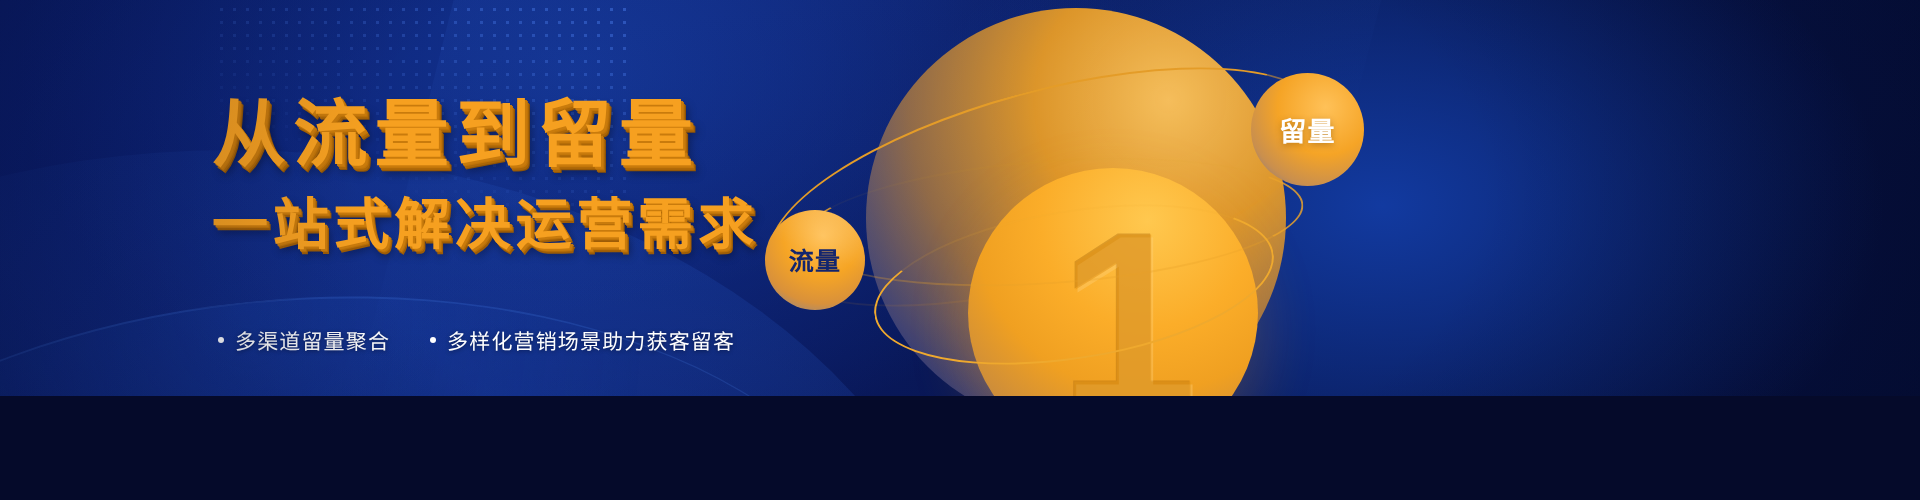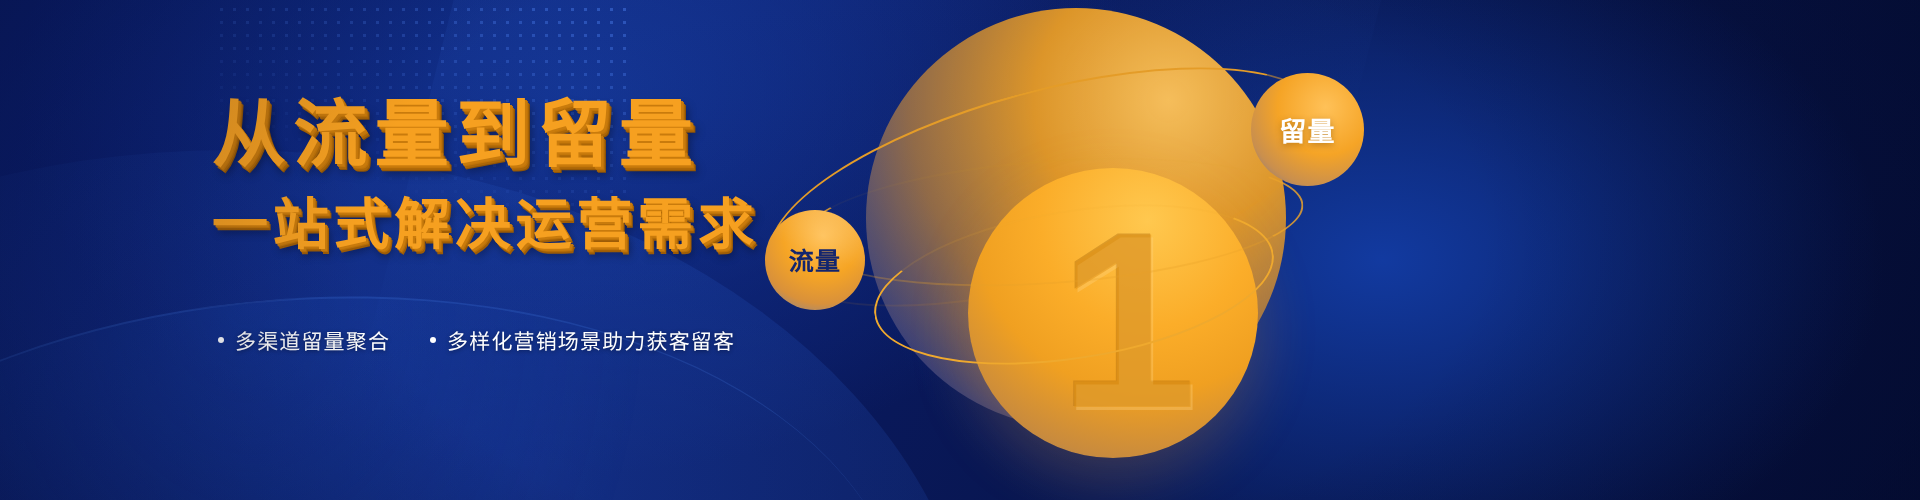--- a/index.html
+++ b/index.html
@@ -4,21 +4,21 @@
 <title>Banner</title>
 <style>
   html, body {
     margin: 0;
     padding: 0;
     background: #050a2a;
   }
   .banner {
     position: relative;
     width: 1920px;
-    height: 500px;
+    height: 396px;
     overflow: hidden;
     font-family: "Liberation Sans", "DejaVu Sans", sans-serif;
     background:
       radial-gradient(ellipse 900px 620px at 30% 18%, #12328f 0%, rgba(18,50,143,0) 62%),
       radial-gradient(ellipse 760px 520px at 72% 52%, #123aa0 0%, rgba(18,58,160,0) 66%),
       linear-gradient(118deg, #0b1f72 0%, #0a1b68 34%, #08164f 62%, #050f3c 100%);
   }
 
   
   .dot-grid {

